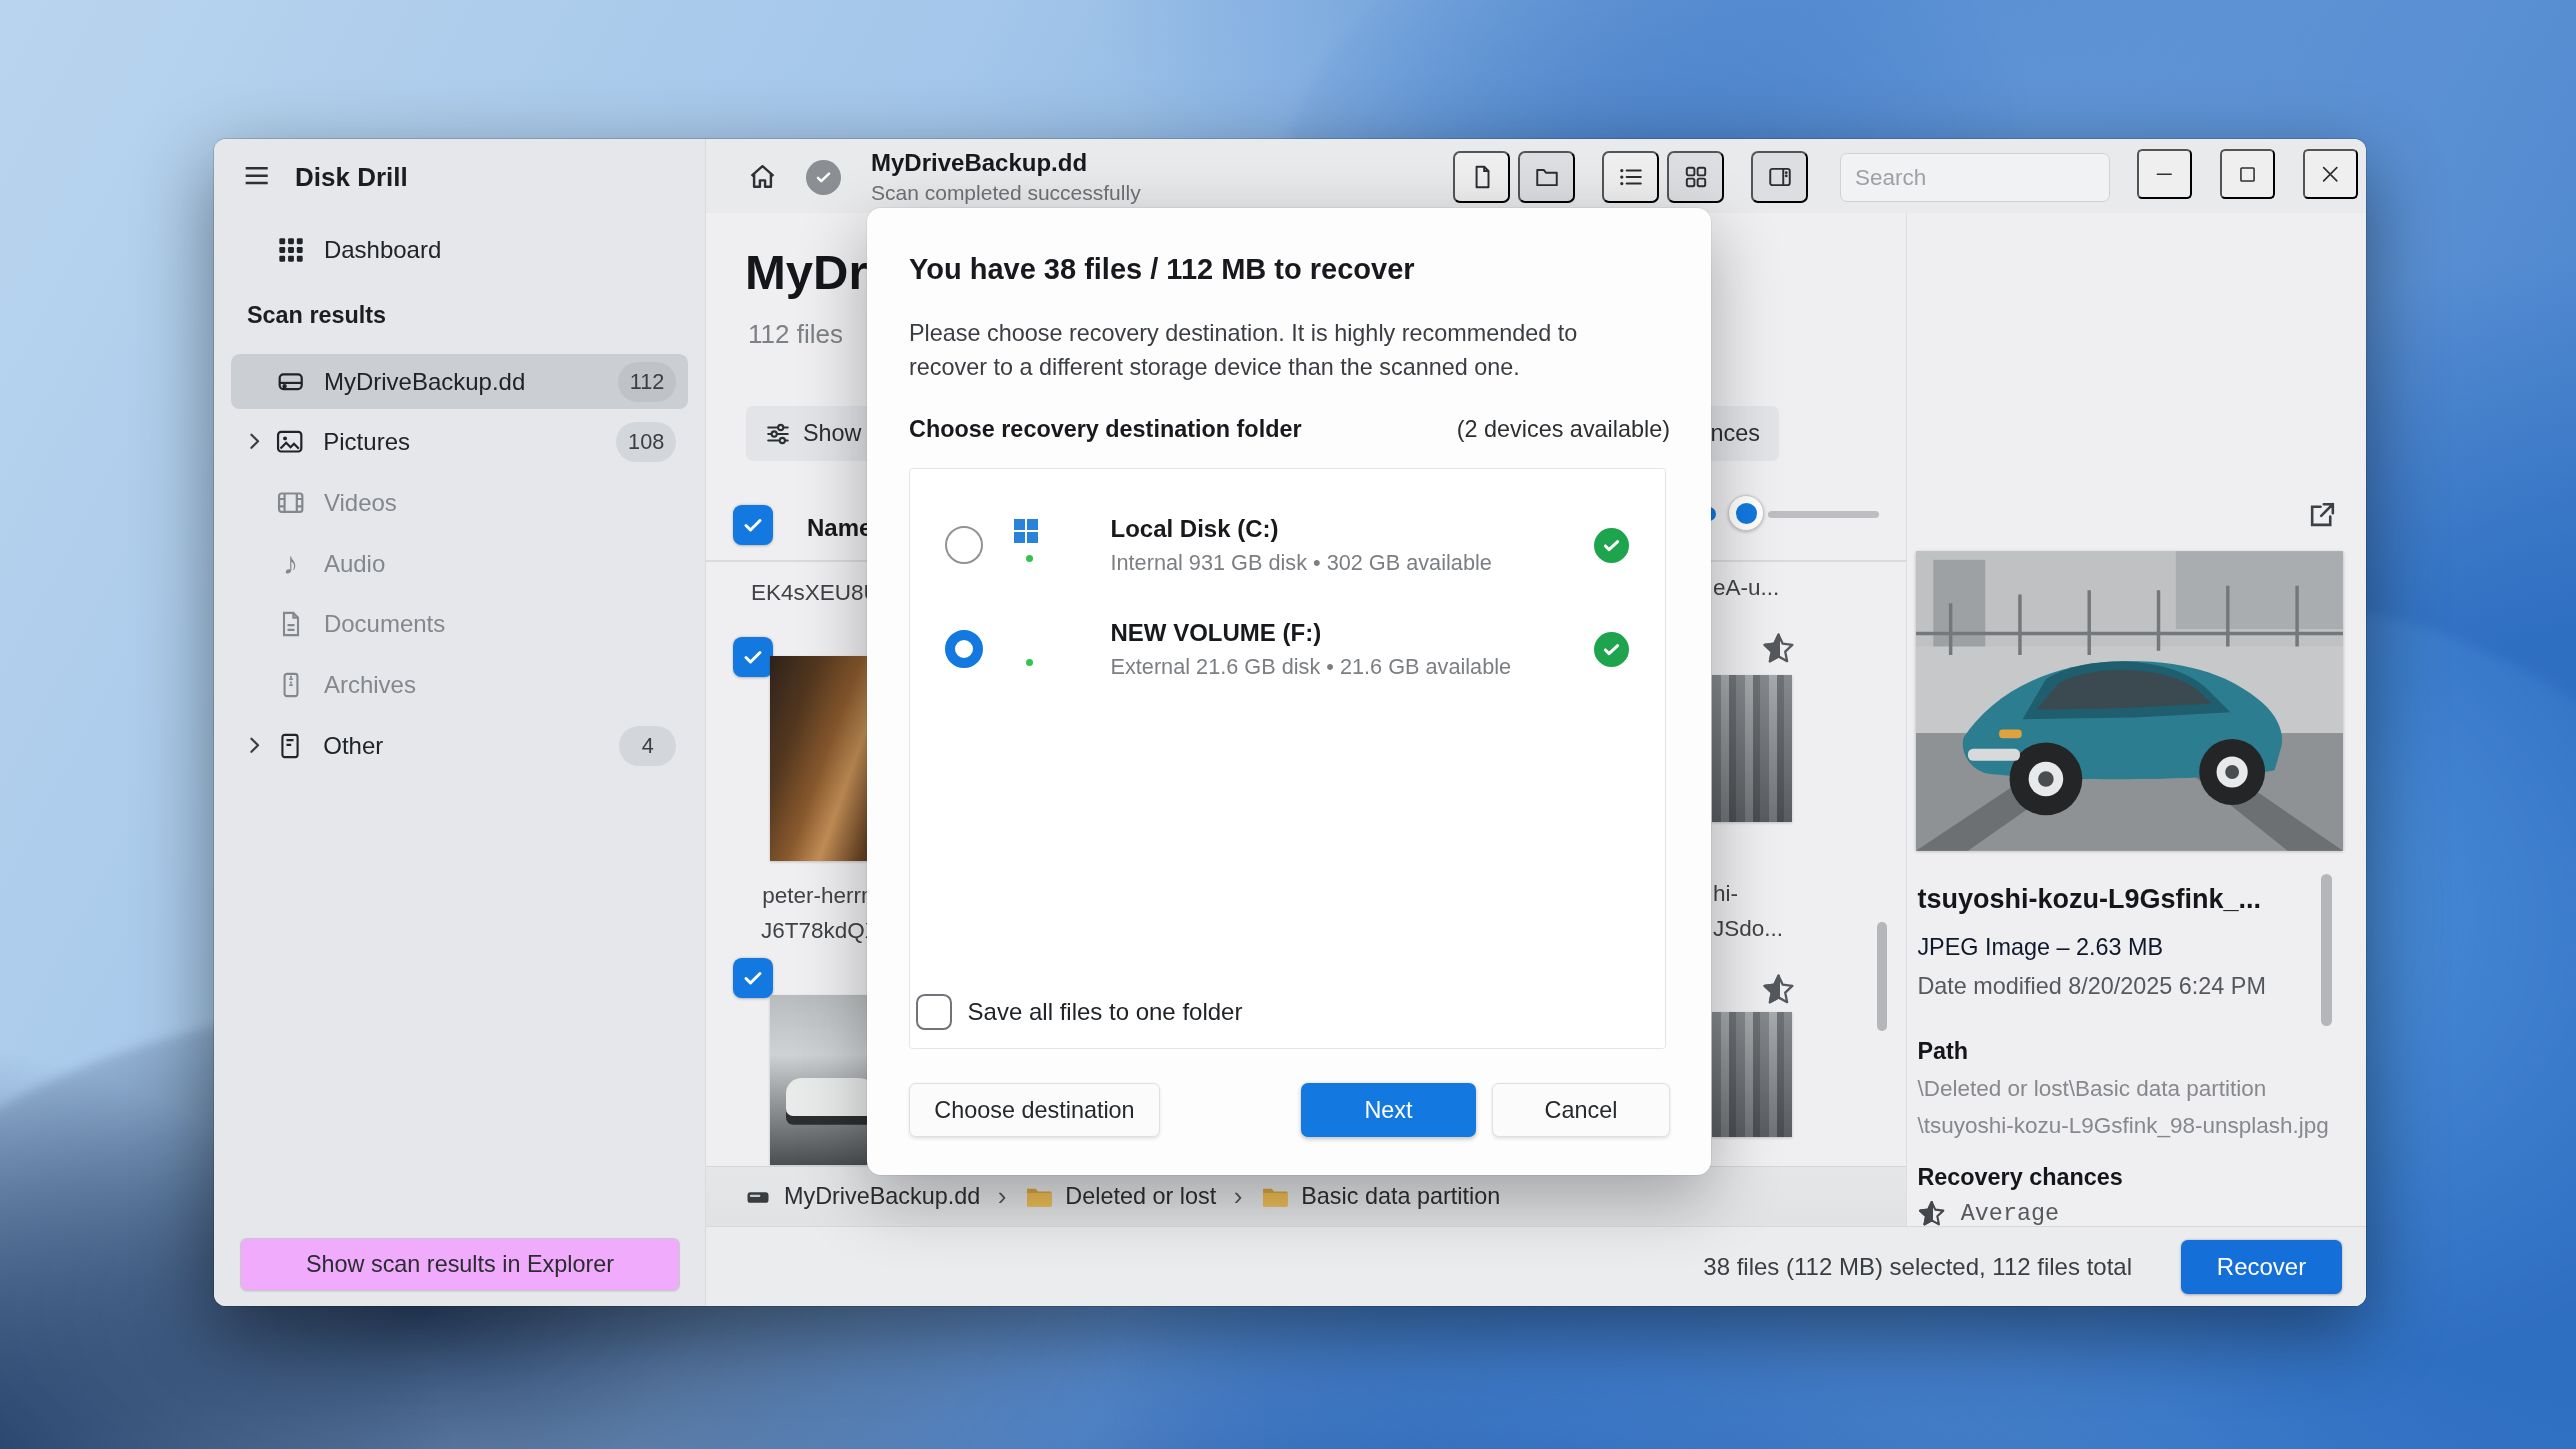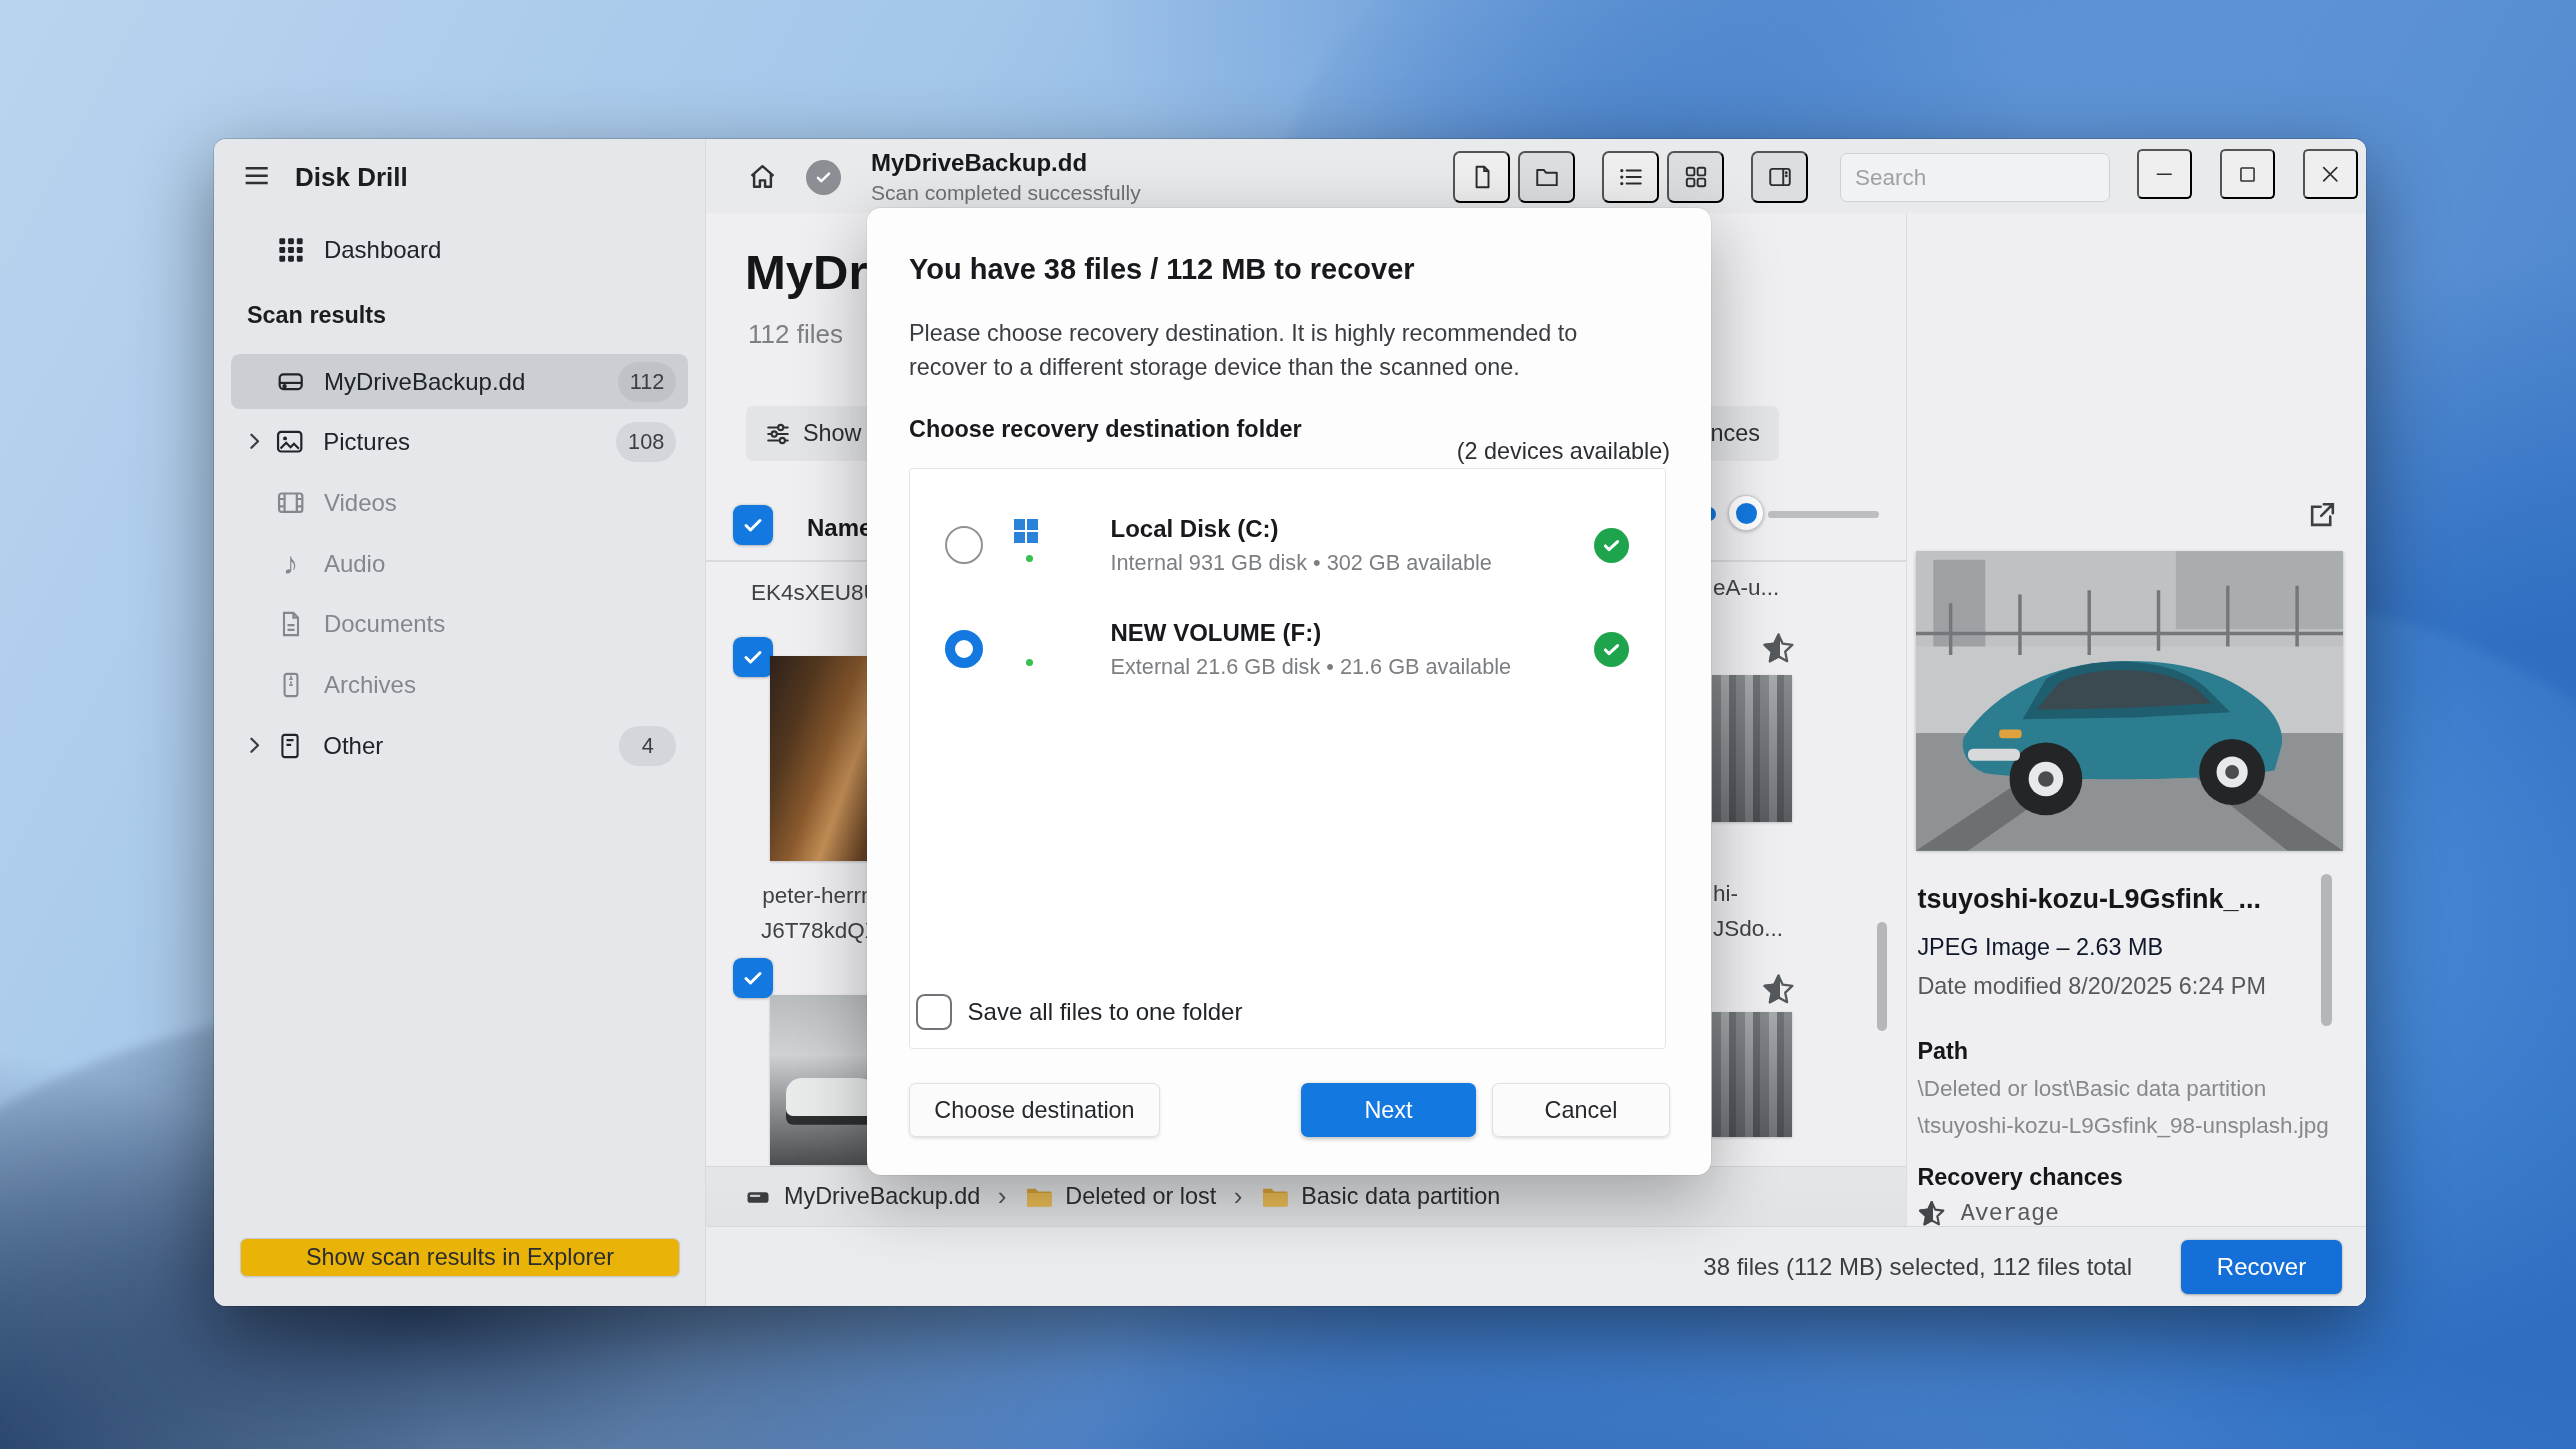--- a/index.html
+++ b/index.html
@@ -39,22 +39,22 @@
   .nav-item.muted { color:#84888d; }
   .nav-item.selected { background:#cbcfd4; }
   .nav-chevron { width:29.4px; margin-left:12px; display:flex; color:#3a3d41; }
   .nav-noChev { width:42px; }
   .nav-icon { width:35px; display:flex; justify-content:center; margin-right:15.6px; }
   .nav-label { font-size:24px; flex:1; }
   .section-label { position:absolute; left:33px; top:163px; font-size:23.4px; font-weight:bold; color:#1b1d20; }
   .badge { min-width:57px; height:40px; padding:0 12px; margin-right:12px; border-radius:21px;
     background:#d3d6da; color:#3b3e42; font-size:21.7px; display:flex; align-items:center; justify-content:center; }
   .nav-item.selected .badge { background:#bfc3c8; }
-  .sb-footer-btn { position:absolute; left:26px; top:1099px; width:440px; height:39px; border-radius:7px;
-    background:#eab308; border:0.9px solid #c7c9cd; font-size:23.4px; color:#2a2d30; cursor:pointer;
+  .sb-footer-btn { position:absolute; left:26px; top:1099px; width:440px; height:53px; border-radius:7px;
+    background:#f0abfc; border:0.9px solid #c7c9cd; font-size:23.4px; color:#2a2d30; cursor:pointer;
     font-family:inherit; box-shadow:0 0.9px 1.7px rgba(0,0,0,.08); }
 
   
   .main { position:absolute; left:492px; top:0; right:0; bottom:0; }
   .app-header { position:absolute; left:0; top:0; right:0; height:74px; background:#e9eaec; }
   .hdr-home { position:absolute; left:35px; top:17.3px; width:42px; height:40px; border-radius:7px; }
   .hdr-status-circle { position:absolute; left:100px; top:21px; width:35px; height:35px; border-radius:50%;
     background:#8b8e92; display:flex; align-items:center; justify-content:center; }
   .hdr-titles { position:absolute; left:165px; top:10.4px; }
   .hdr-title { font-size:24px; font-weight:bold; color:#17191c; }
@@ -134,21 +134,21 @@
   .recover-btn { width:161px; height:54px; border-radius:7px; background:#1470d8; color:#fff; border:none;
     font-size:24px; font-family:inherit; cursor:pointer; box-shadow:0 0.9px 2.6px rgba(0,0,0,.3); }
 
   
   .dialog { position:absolute; left:653px; top:69px; width:844px; height:967px; background:#fdfdfe;
     border-radius:14px; box-shadow:0 22.5px 69px rgba(0,0,0,.30), 0 0 0 0.9px rgba(0,0,0,.05); z-index:50; }
   .dlg-title { position:absolute; left:42px; top:45px; font-size:29px; font-weight:bold; color:#17191c; }
   .dlg-desc { position:absolute; left:42px; top:108px; width:719px; font-size:23.4px; line-height:34px; color:#3a3d41; }
   .dlg-row-label { position:absolute; left:42px; top:208px; width:761px; display:flex; justify-content:space-between; }
   .dlg-sec-label { font-size:23.4px; font-weight:bold; color:#17191c; }
-  .dlg-devcount { font-size:23.4px; color:#2c2f32;margin-top:22px; }
+  .dlg-devcount { font-size:23.4px; color:#2c2f32; }
   .devlist { position:absolute; left:42px; top:260px; width:757px; height:581px; background:#fff;
     border:0.9px solid #e4e5e7; border-radius:3.5px; }
   .devrow { position:absolute; left:0; width:100%; height:104px; display:flex; align-items:center; cursor:pointer; }
   .devrow .radio { margin-left:35px; width:38px; height:38px; border-radius:50%; background:#fff; border:2.6px solid #8f9296; flex:0 0 auto; }
   .devrow .radio.sel { border:10.4px solid #1379e0; }
   .drive-ic { position:relative; width:69px; margin-left:36px; flex:0 0 auto; }
   .drive-top { width:62px; height:14px; border-radius:3.5px 3.5px 1.7px 1.7px; background:#9b9ea2;
     background:linear-gradient(#d7d8da,#8f9296); }
   .drive-bot { width:62px; height:26px; border-radius:2.6px 2.6px 5.2px 5.2px; background:#3a3d40; position:relative; }
   .drive-bot::after { content:""; position:absolute; left:7px; top:9.5px; width:7px; height:7px; border-radius:50%; background:#35c24d; }

